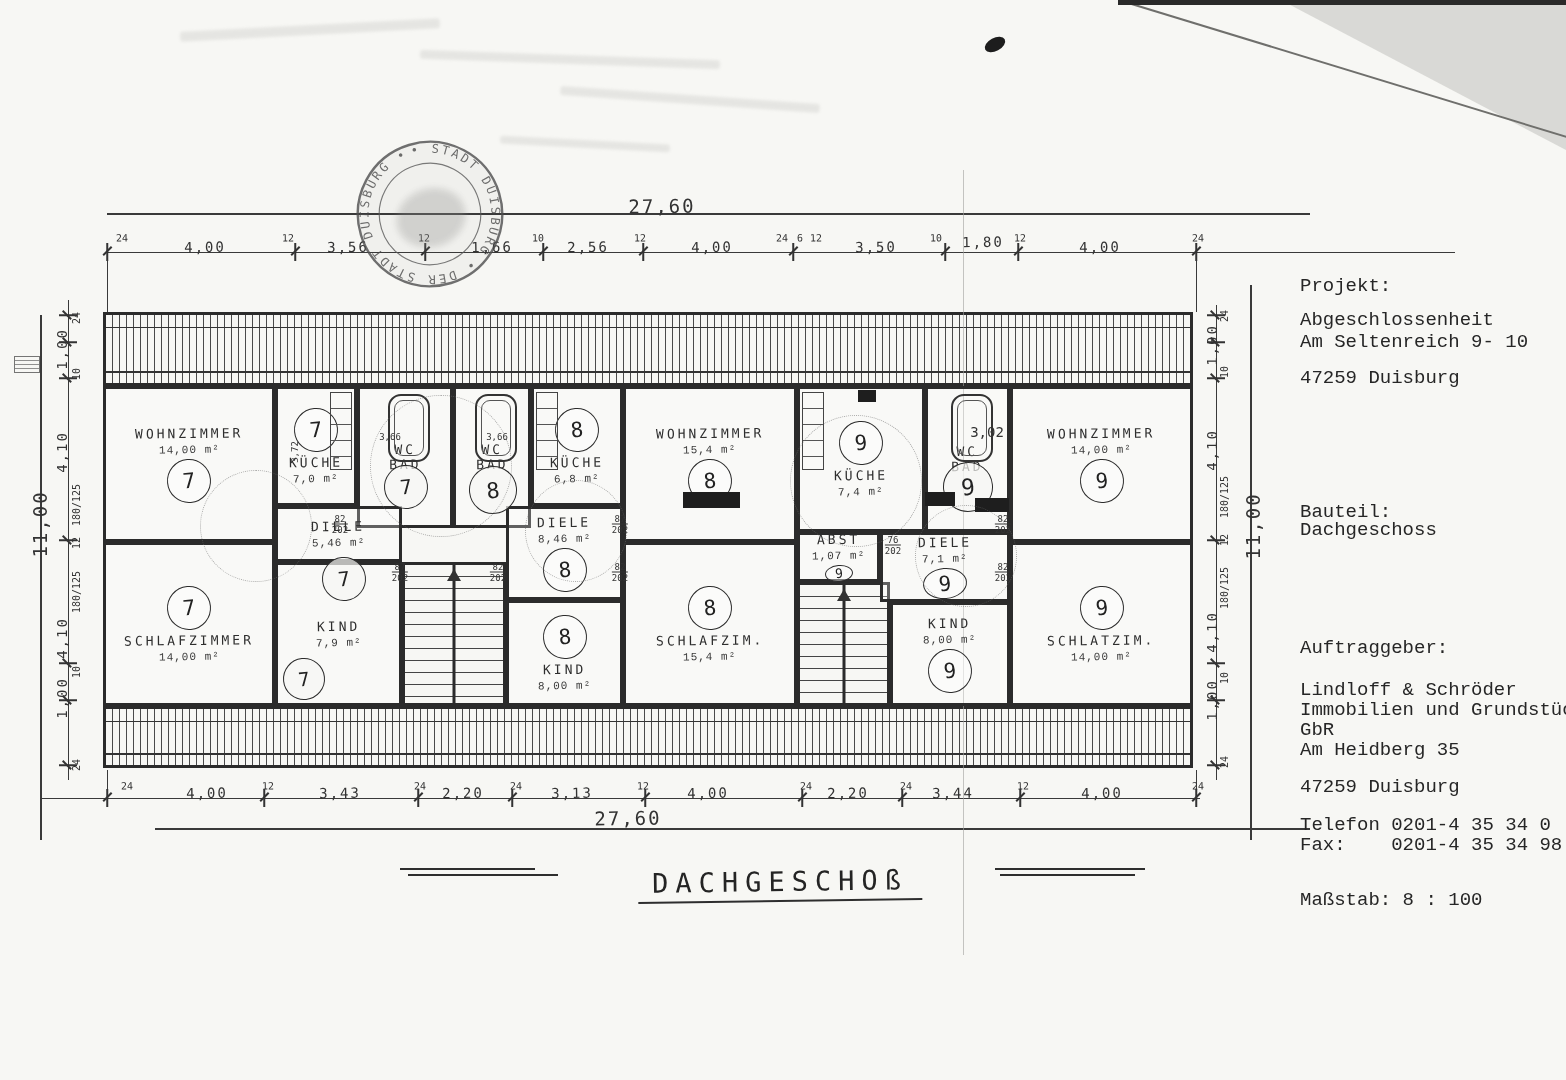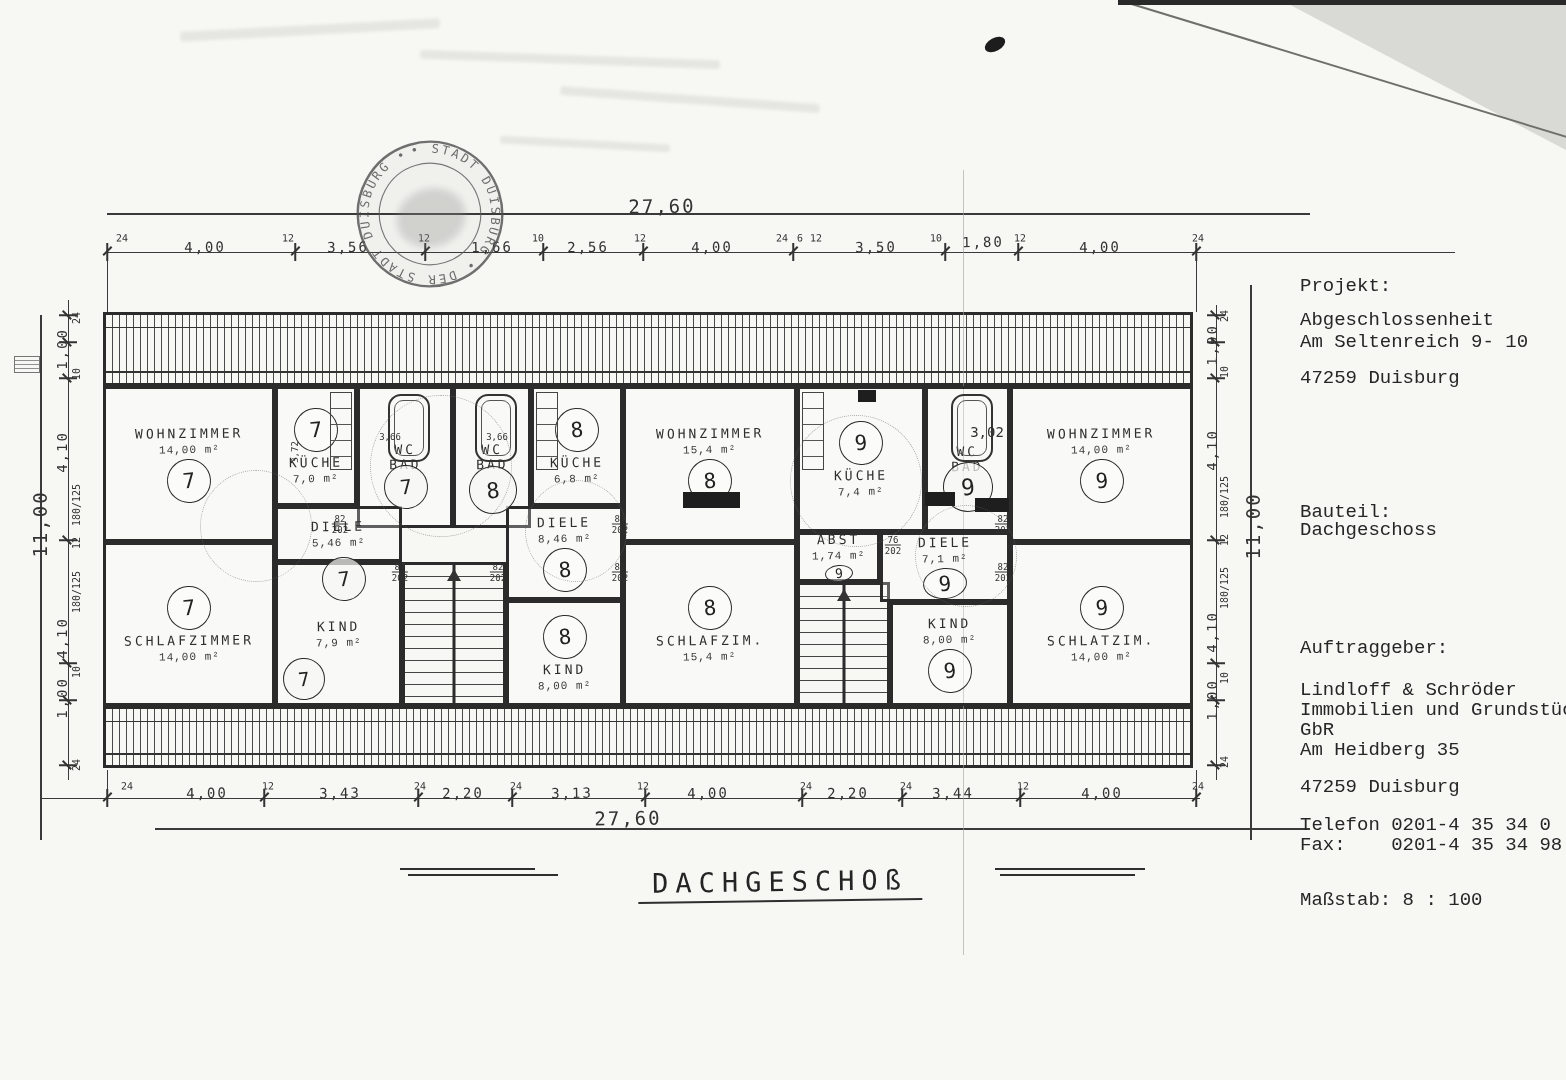--- a/index.html
+++ b/index.html
@@ -168,21 +168,21 @@
       <div class="rarea">7,4 m²</div>
       <div class="counter" style="left: 2px; top: 3px; width: 22px; height: 78px;"></div>
     </div>
     <div class="room" style="left: 925px; top: 386px; width: 85px; height: 146px;">
       <div class="rname">WC
 BAD</div>
       <div class="tub" style="left: 22.5px; top: 5px; width: 38px; height: 64px;"></div>
     </div>
     <div class="room" style="left: 797px; top: 532px; width: 83px; height: 50px;">
       <div class="rname">ABST</div>
-      <div class="rarea">1,74 m²</div>
+      <div class="rarea">1,07 m²</div>
       <div class="circle small">9</div>
     </div>
     <div class="room stair" style="left: 797px; top: 582px; width: 93px; height: 124px;"></div>
     <div class="room" style="left: 880px; top: 532px; width: 130px; height: 70px;">
       <div class="rname">DIELE</div>
       <div class="rarea">7,1 m²</div>
       <div class="circle">9</div>
     </div>
     <div class="room" style="left: 890px; top: 602px; width: 120px; height: 104px;">
       <div class="rname">KIND</div>

